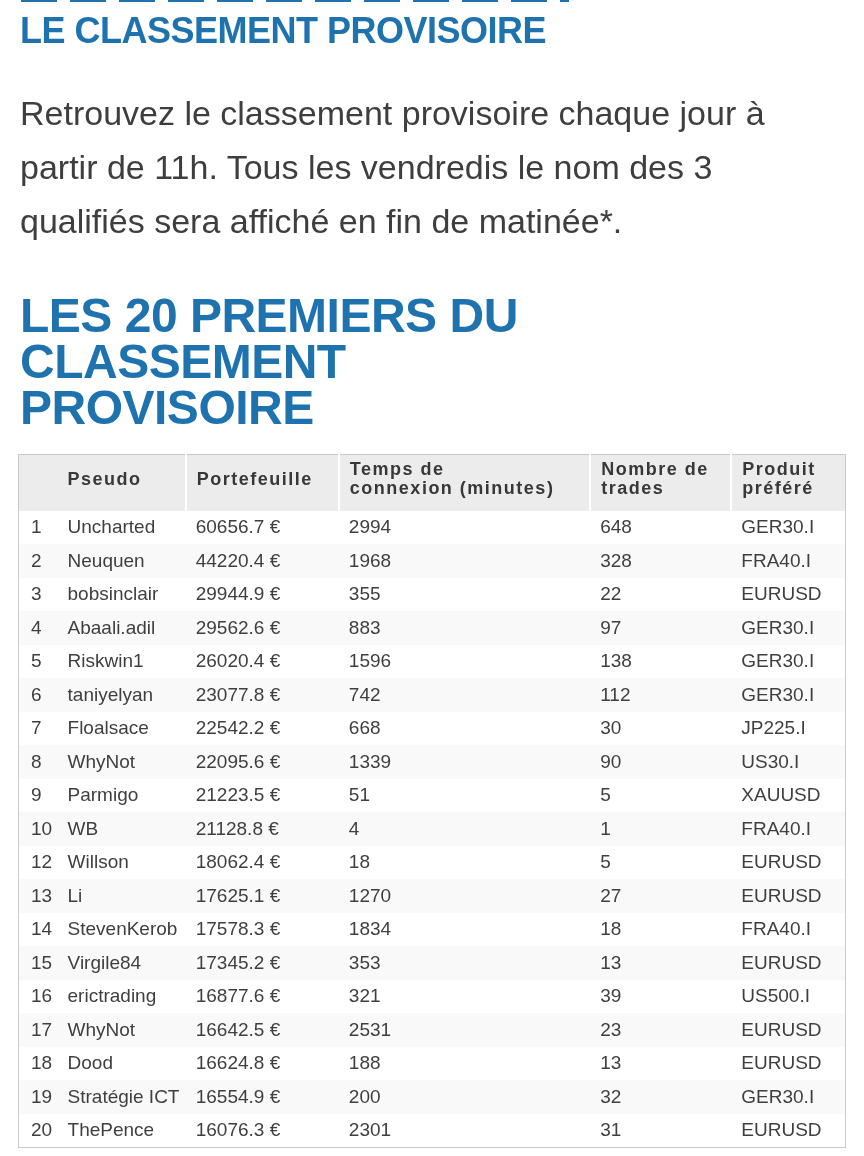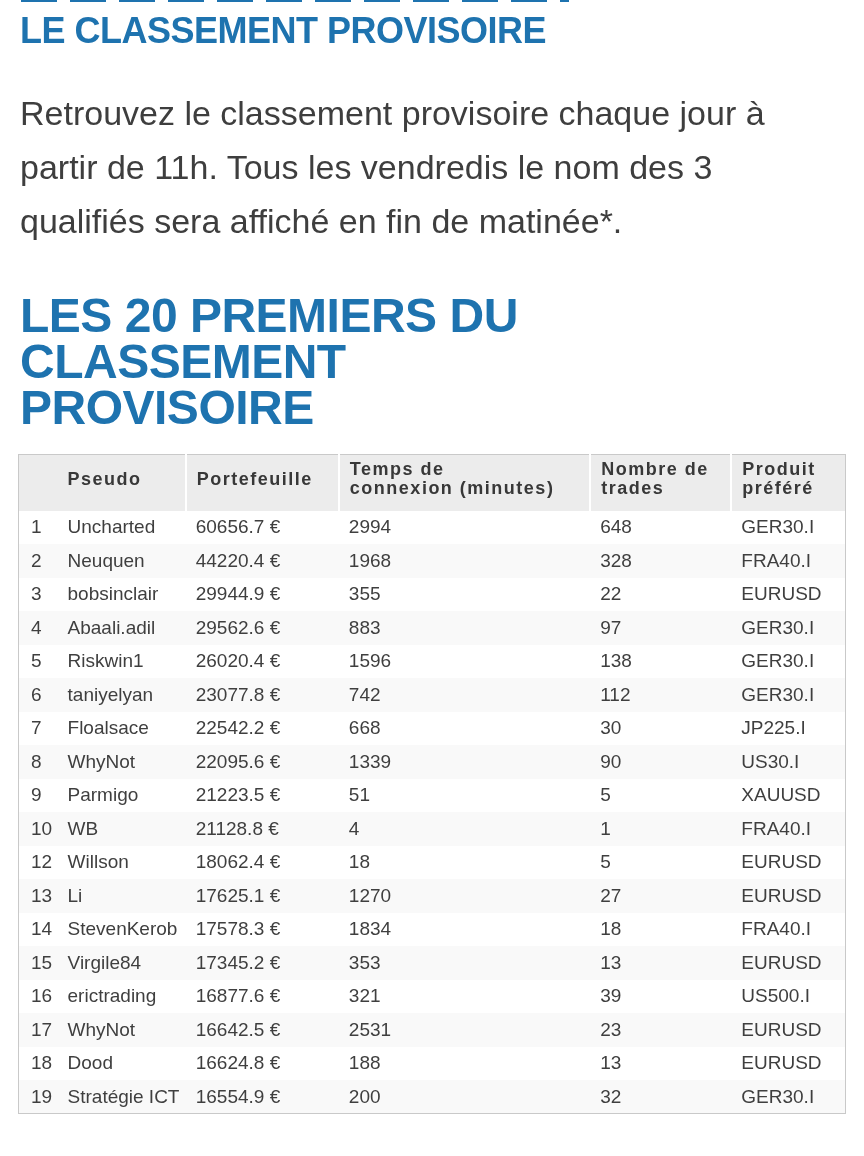--- a/index.html
+++ b/index.html
@@ -272,17 +272,25 @@
     <td>EURUSD</td>
   </tr>
           <tr>
     <td class="rank">19</td>
     <td>Stratégie ICT</td>
     <td>16554.9 €</td>
     <td>200</td>
     <td>32</td>
     <td>GER30.I</td>
   </tr>
+          <tr>
+    <td class="rank">20</td>
+    <td>ThePence</td>
+    <td>16076.3 €</td>
+    <td>2301</td>
+    <td>31</td>
+    <td>EURUSD</td>
+  </tr>
         </tbody>
     </table>
   </div>
 
 </div>
 
 </body></html>

